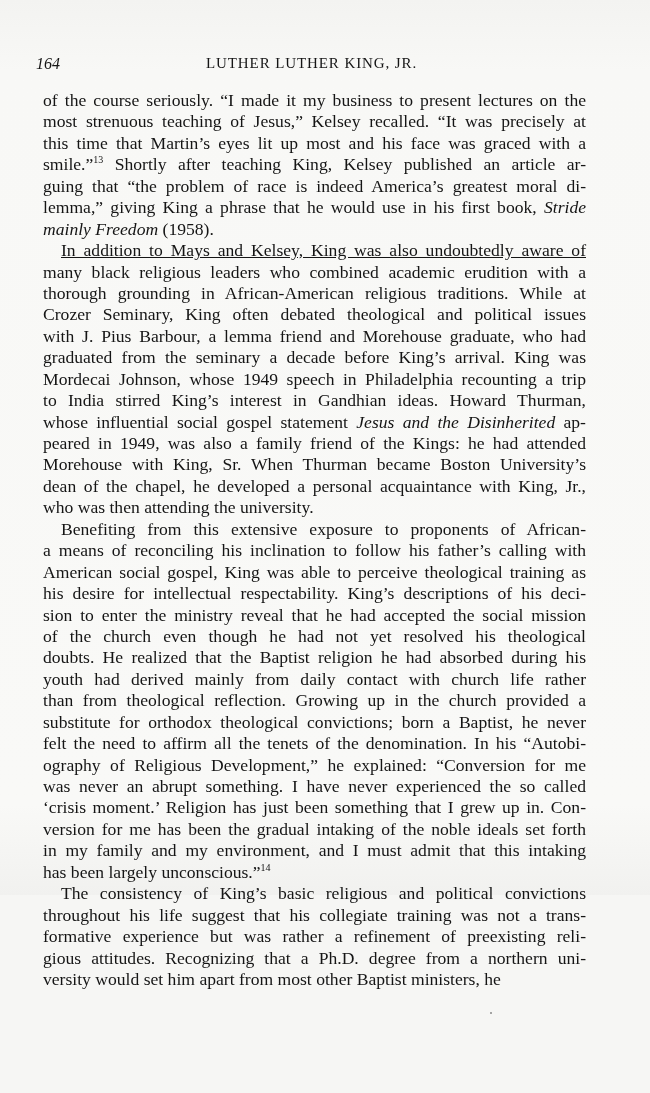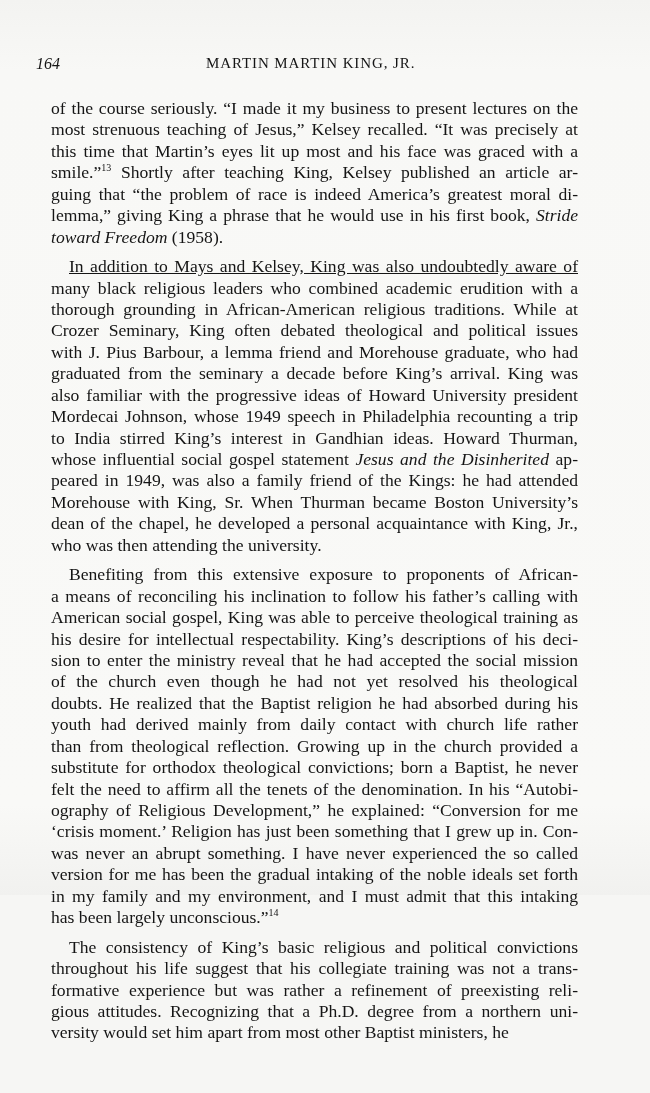--- a/index.html
+++ b/index.html
@@ -25,56 +25,55 @@
   .running-title {
     position: absolute; left: 170px; top: 0;
     font-size: 15px; letter-spacing: 0.9px;
   }
   .body-text {
     position: absolute; left: 43px; top: 90px; width: 543px;
     font-size: 17.6px; line-height: 21.45px;
     text-align: justify;
     hyphens: manual;
   }
-  .body-text p { margin: 8px; text-indent: 0; }
+  .body-text p { margin: 0; text-indent: 0; }
   .line { display: block; text-align: justify; text-align-last: justify; white-space: nowrap; height: 21.45px; }
   .line.last { text-align-last: left; }
   sup { font-size: 10px; line-height: 0; vertical-align: 7px; }
   i { font-style: italic; }
   .speck {
     position: absolute; width: 2px; height: 2px; background: #888; border-radius: 1px;
   }
 </style>
 </head>
 <body>
 
 <div class="page">
   <div class="running-head">
     <span class="folio">164</span>
-    <span class="running-title">MARTIN MARTIN KING, JR.</span>
+    <span class="running-title">LUTHER LUTHER KING, JR.</span>
   </div>
 
   <div class="body-text" id="body-text">
       <p>
         <span class="line"><span>of the course seriously. “I made it my business to present lectures on the</span></span>
         <span class="line"><span>most strenuous teaching of Jesus,” Kelsey recalled. “It was precisely at</span></span>
         <span class="line"><span>this time that Martin’s eyes lit up most and his face was graced with a</span></span>
         <span class="line"><span>smile.”</span><sup>13</sup><span> Shortly after teaching King, Kelsey published an article ar-</span></span>
         <span class="line"><span>guing that “the problem of race is indeed America’s greatest moral di-</span></span>
         <span class="line"><span>lemma,” giving King a phrase that he would use in his first book, </span><i>Stride</i></span>
-        <span class="line last"><i>toward Freedom</i><span> (1958).</span></span>
+        <span class="line last"><i>mainly Freedom</i><span> (1958).</span></span>
       </p>
       <p>
         <span class="line" style="padding-left: 18px; text-decoration: underline;"><span>In addition to Mays and Kelsey, King was also undoubtedly aware of</span></span>
         <span class="line"><span>many black religious leaders who combined academic erudition with a</span></span>
         <span class="line"><span>thorough grounding in African-American religious traditions. While at</span></span>
         <span class="line"><span>Crozer Seminary, King often debated theological and political issues</span></span>
         <span class="line"><span>with J. Pius Barbour, a lemma friend and Morehouse graduate, who had</span></span>
         <span class="line"><span>graduated from the seminary a decade before King’s arrival. King was</span></span>
-        <span class="line"><span>also familiar with the progressive ideas of Howard University president</span></span>
         <span class="line"><span>Mordecai Johnson, whose 1949 speech in Philadelphia recounting a trip</span></span>
         <span class="line"><span>to India stirred King’s interest in Gandhian ideas. Howard Thurman,</span></span>
         <span class="line"><span>whose influential social gospel statement </span><i>Jesus and the Disinherited</i><span> ap-</span></span>
         <span class="line"><span>peared in 1949, was also a family friend of the Kings: he had attended</span></span>
         <span class="line"><span>Morehouse with King, Sr. When Thurman became Boston University’s</span></span>
         <span class="line"><span>dean of the chapel, he developed a personal acquaintance with King, Jr.,</span></span>
         <span class="line last"><span>who was then attending the university.</span></span>
       </p>
       <p>
         <span class="line" style="padding-left: 18px;"><span>Benefiting from this extensive exposure to proponents of African-</span></span>
@@ -82,22 +81,22 @@
         <span class="line"><span>American social gospel, King was able to perceive theological training as</span></span>
         <span class="line"><span>his desire for intellectual respectability. King’s descriptions of his deci-</span></span>
         <span class="line"><span>sion to enter the ministry reveal that he had accepted the social mission</span></span>
         <span class="line"><span>of the church even though he had not yet resolved his theological</span></span>
         <span class="line"><span>doubts. He realized that the Baptist religion he had absorbed during his</span></span>
         <span class="line"><span>youth had derived mainly from daily contact with church life rather</span></span>
         <span class="line"><span>than from theological reflection. Growing up in the church provided a</span></span>
         <span class="line"><span>substitute for orthodox theological convictions; born a Baptist, he never</span></span>
         <span class="line"><span>felt the need to affirm all the tenets of the denomination. In his “Autobi-</span></span>
         <span class="line"><span>ography of Religious Development,” he explained: “Conversion for me</span></span>
+        <span class="line"><span>was never an abrupt something. I have never experienced the so called</span></span>
         <span class="line"><span>‘crisis moment.’ Religion has just been something that I grew up in. Con-</span></span>
-        <span class="line"><span>was never an abrupt something. I have never experienced the so called</span></span>
         <span class="line"><span>version for me has been the gradual intaking of the noble ideals set forth</span></span>
         <span class="line"><span>in my family and my environment, and I must admit that this intaking</span></span>
         <span class="line last"><span>has been largely unconscious.”</span><sup>14</sup></span>
       </p>
       <p>
         <span class="line" style="padding-left: 18px;"><span>The consistency of King’s basic religious and political convictions</span></span>
         <span class="line"><span>throughout his life suggest that his collegiate training was not a trans-</span></span>
         <span class="line"><span>formative experience but was rather a refinement of preexisting reli-</span></span>
         <span class="line"><span>gious attitudes. Recognizing that a Ph.D. degree from a northern uni-</span></span>
         <span class="line last"><span>versity would set him apart from most other Baptist ministers, he</span></span>

